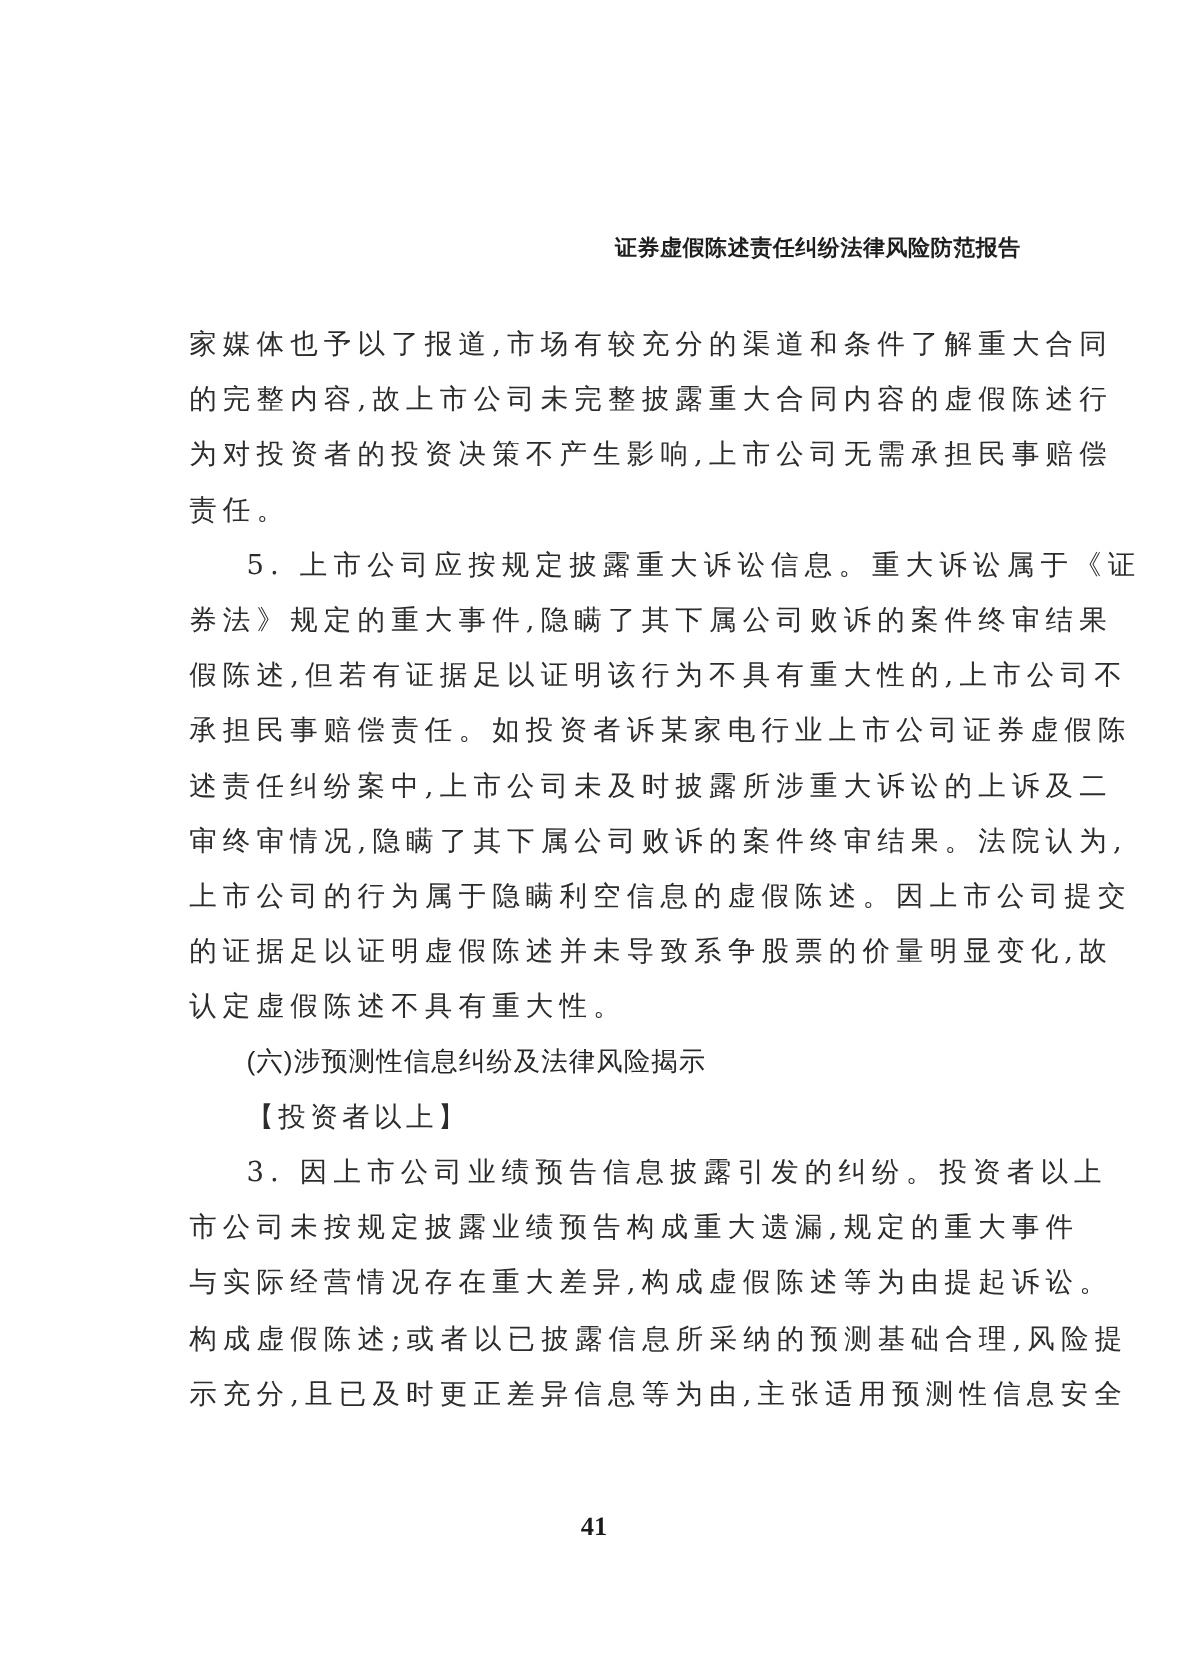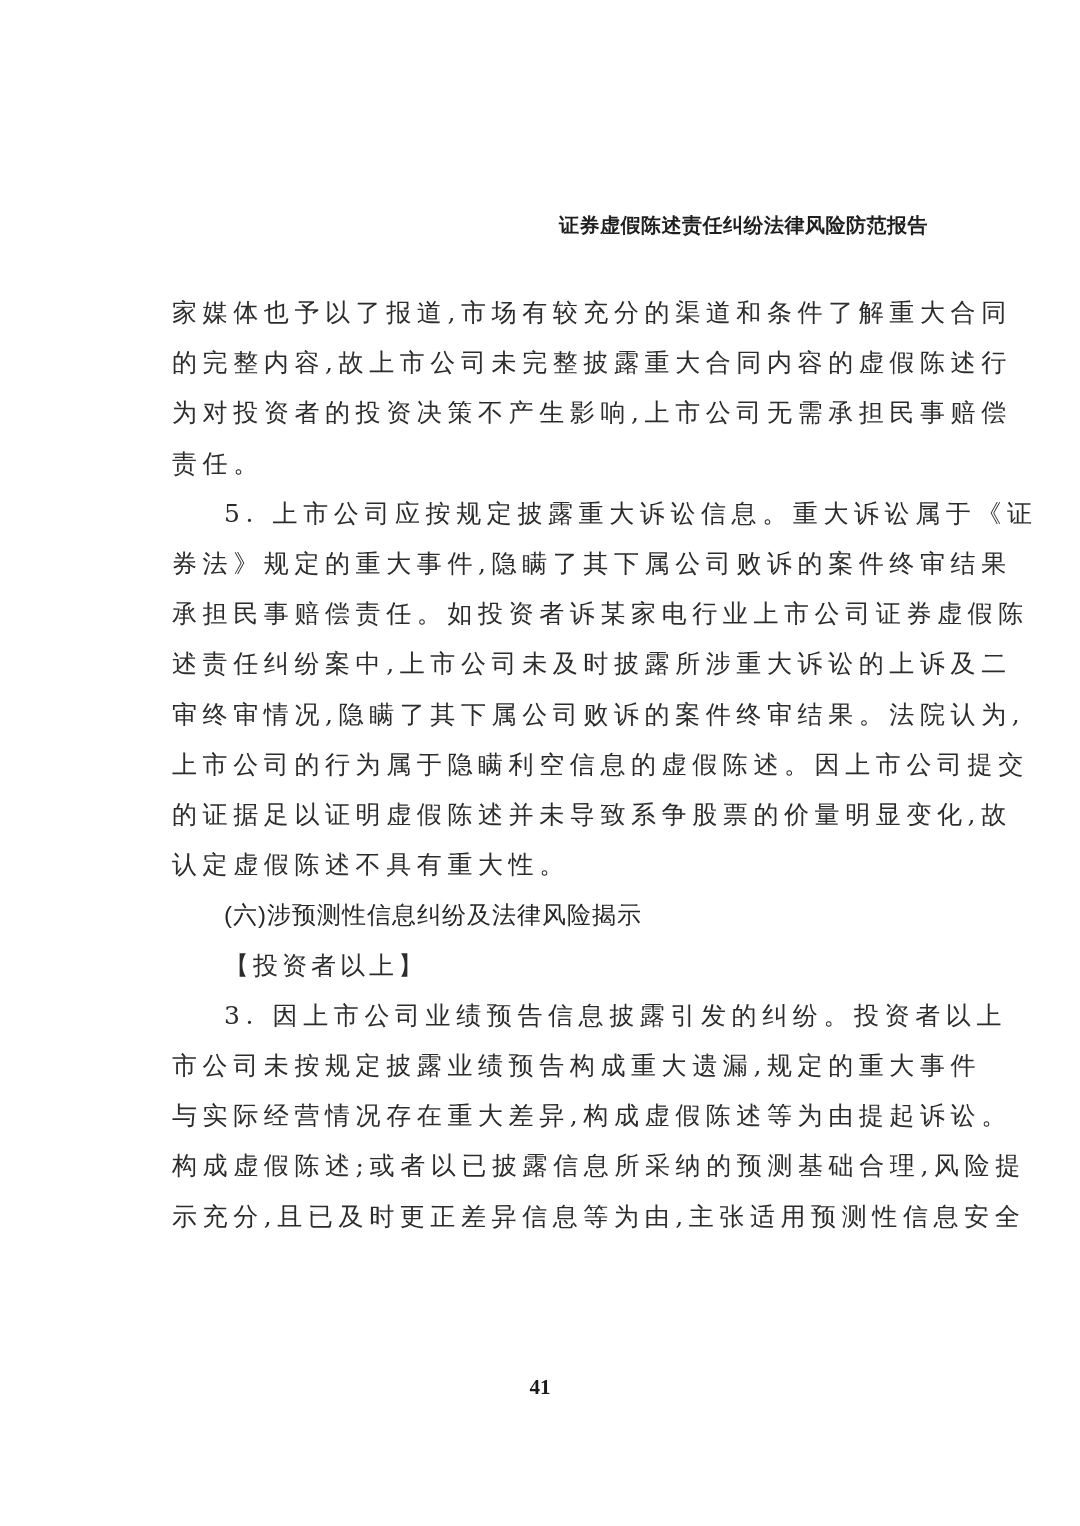--- a/index.html
+++ b/index.html
@@ -62,41 +62,42 @@
       letter-spacing: 4px;
     }
     .page-number {
       position: absolute;
       top: 1375px;
       left: 0;
       width: 1080px;
       text-align: center;
       font-family: "Liberation Serif", serif;
       font-weight: bold;
-      font-size: 21px;
+      font-size: 24px;
       color: #1a1a1a;
     }
   </style>
 </head>
 <body>
 
 <div class="running-header">证券虚假陈述责任纠纷法律风险防范报告</div>
 
 <div class="content">
 
   <p>
     <span class="line">家媒体也予以了报道,市场有较充分的渠道和条件了解重大合同</span>
     <span class="line">的完整内容,故上市公司未完整披露重大合同内容的虚假陈述行</span>
     <span class="line">为对投资者的投资决策不产生影响,上市公司无需承担民事赔偿</span>
     <span class="line last">责任。</span>
   </p>
 
   <p>
     <span class="line" style="padding-left:52px">5. 上市公司应按规定披露重大诉讼信息。重大诉讼属于《证</span>
     <span class="line">券法》规定的重大事件,隐瞒了其下属公司败诉的案件终审结果</span>
+    <span class="line">假陈述,但若有证据足以证明该行为不具有重大性的,上市公司不</span>
     <span class="line">承担民事赔偿责任。如投资者诉某家电行业上市公司证券虚假陈</span>
     <span class="line">述责任纠纷案中,上市公司未及时披露所涉重大诉讼的上诉及二</span>
     <span class="line">审终审情况,隐瞒了其下属公司败诉的案件终审结果。法院认为,</span>
     <span class="line">上市公司的行为属于隐瞒利空信息的虚假陈述。因上市公司提交</span>
     <span class="line">的证据足以证明虚假陈述并未导致系争股票的价量明显变化,故</span>
     <span class="line last">认定虚假陈述不具有重大性。</span>
   </p>
 
   <p class="section-heading">(六)涉预测性信息纠纷及法律风险揭示</p>
 

